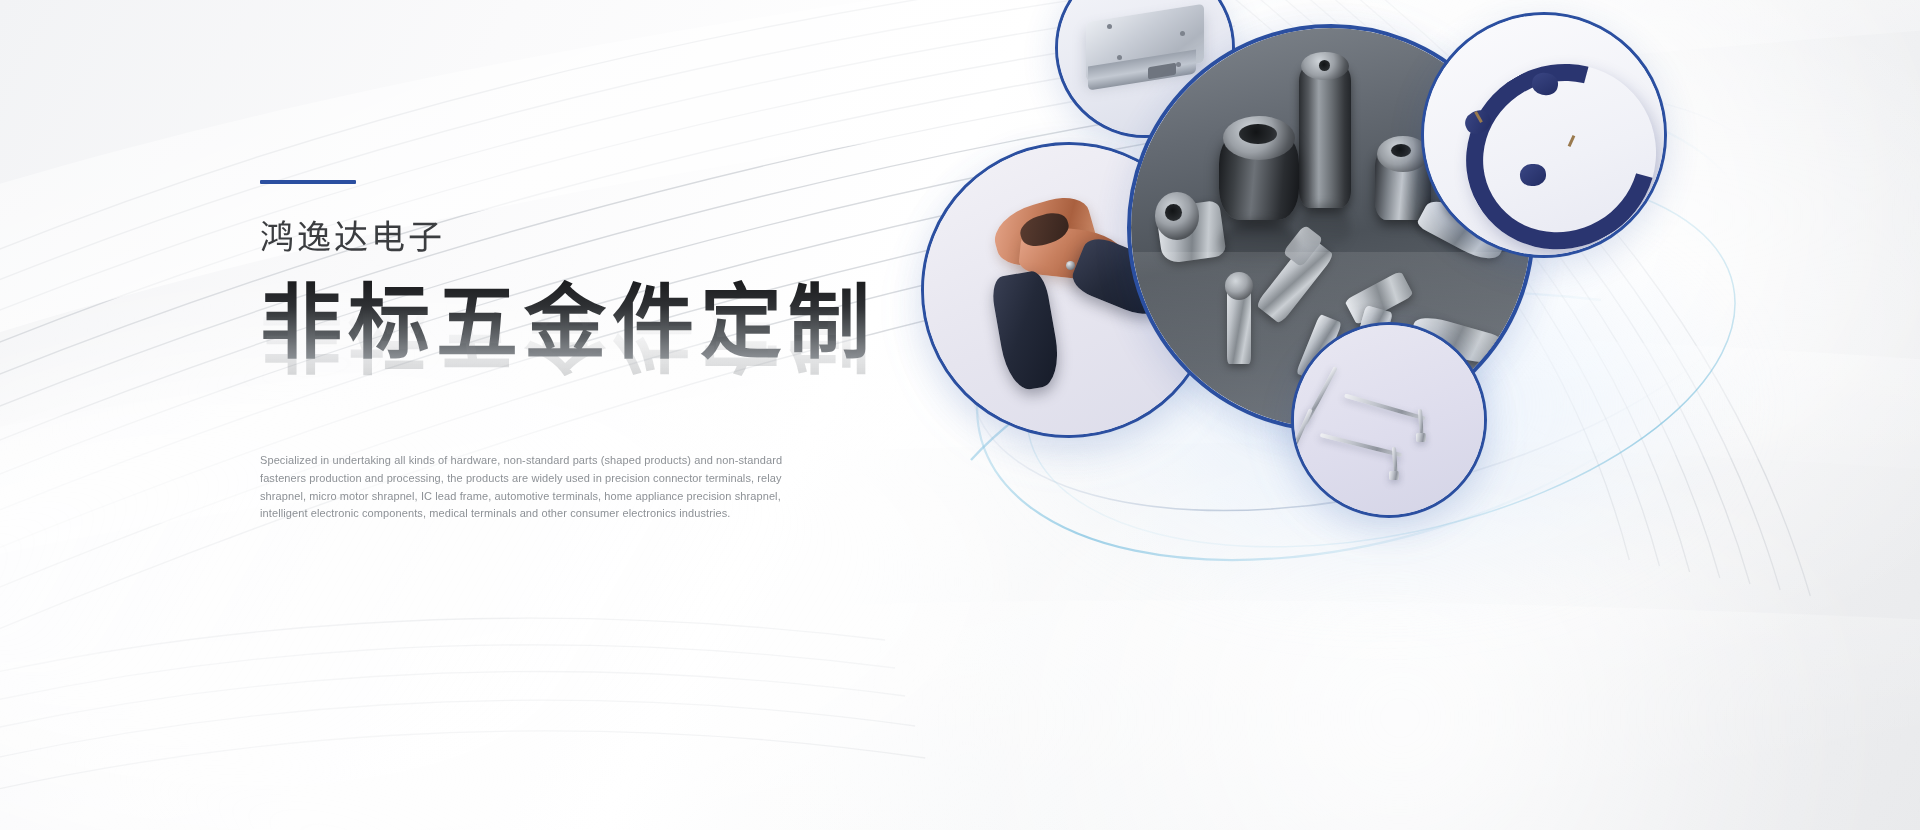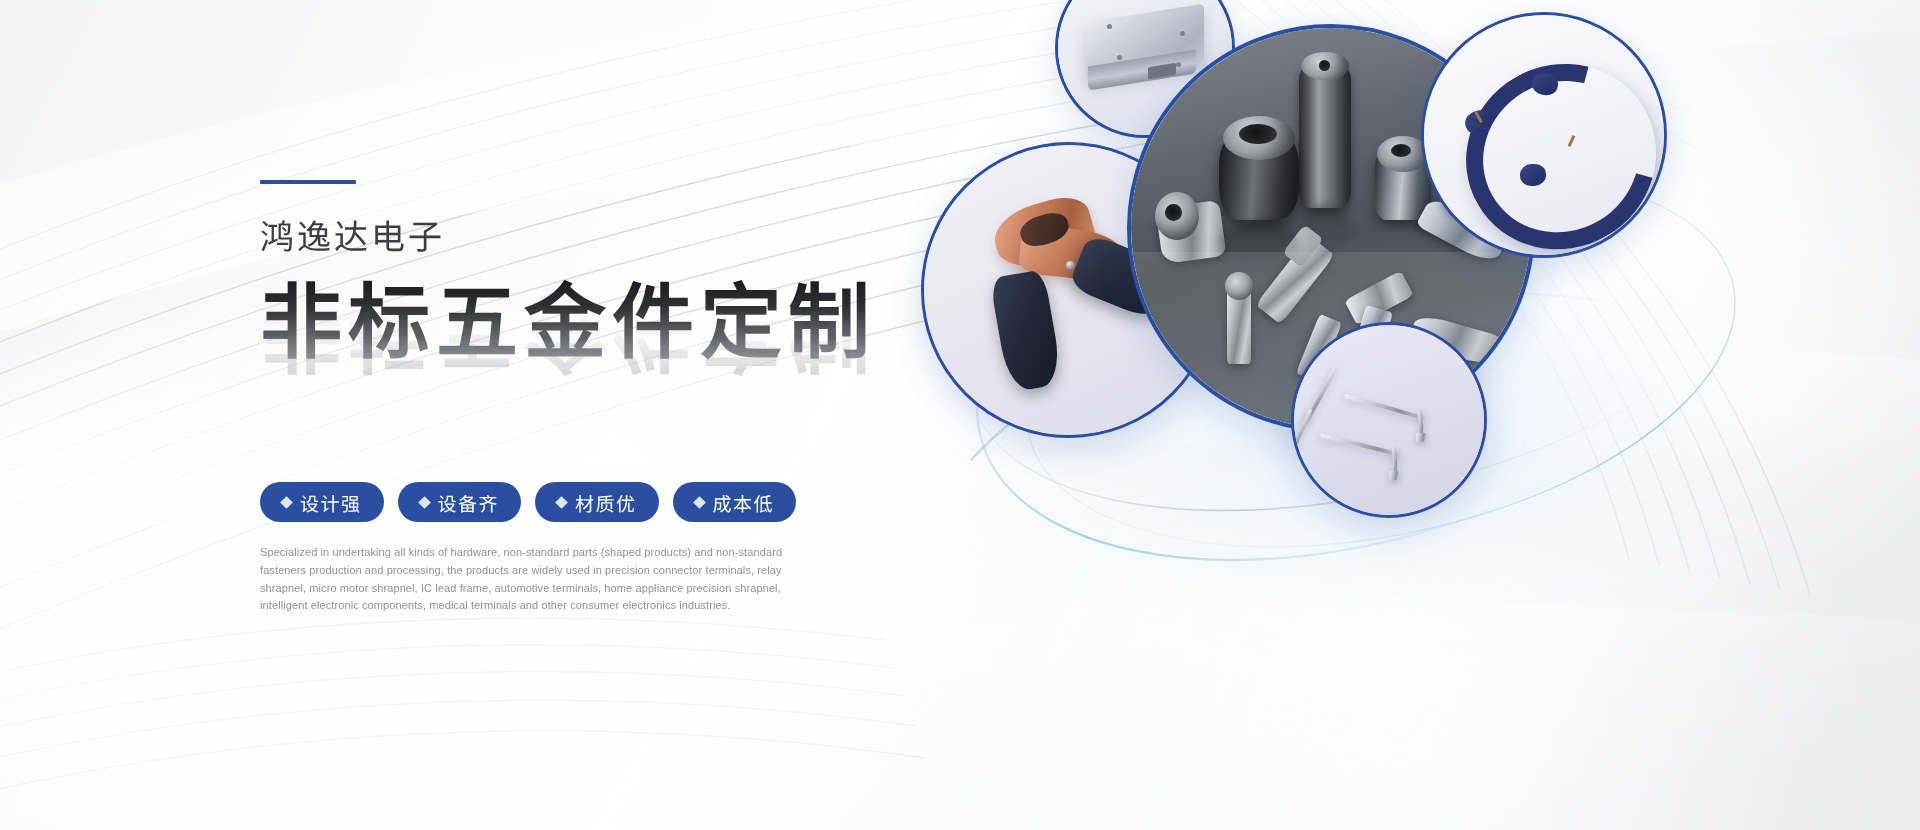--- a/index.html
+++ b/index.html
@@ -370,38 +370,20 @@
 
     <div class="accent-rule"></div>
 
     <div class="company-name">鸿逸达电子</div>
 
     <div class="headline-wrap">
       <div class="headline">非标五金件定制</div>
       <div class="headline-reflection" aria-hidden="true">非标五金件定制</div>
     </div>
 
-    <div class="badges">
-      <div class="badge">
-        <span class="diamond"></span>
-        <span>设计强</span>
-      </div>
-      <div class="badge">
-        <span class="diamond"></span>
-        <span>设备齐</span>
-      </div>
-      <div class="badge">
-        <span class="diamond"></span>
-        <span>材质优</span>
-      </div>
-      <div class="badge">
-        <span class="diamond"></span>
-        <span>成本低</span>
-      </div>
-    </div>
 
     <p class="blurb">Specialized in undertaking all kinds of hardware, non-standard parts (shaped products) and non-standard fasteners production and processing, the products are widely used in precision connector terminals, relay shrapnel, micro motor shrapnel, IC lead frame, automotive terminals, home appliance precision shrapnel, intelligent electronic components, medical terminals and other consumer electronics industries.</p>
   </div>
 
   <div class="visual">
 
     <div class="glow-plate"></div>
 
     <div class="orbit" style="left:0;top:0;width:1020px;height:830px;">
       <svg width="1020" height="830" viewBox="0 0 1020 830" xmlns="http://www.w3.org/2000/svg">

